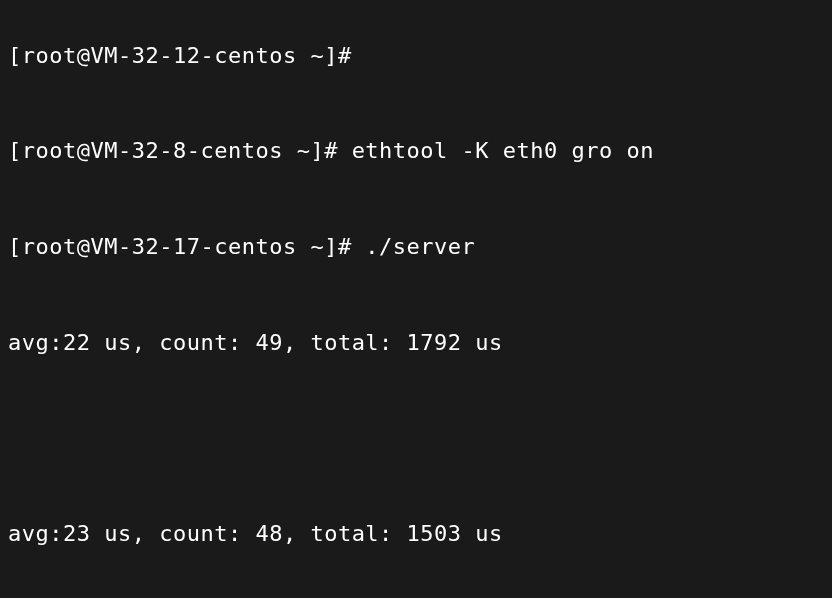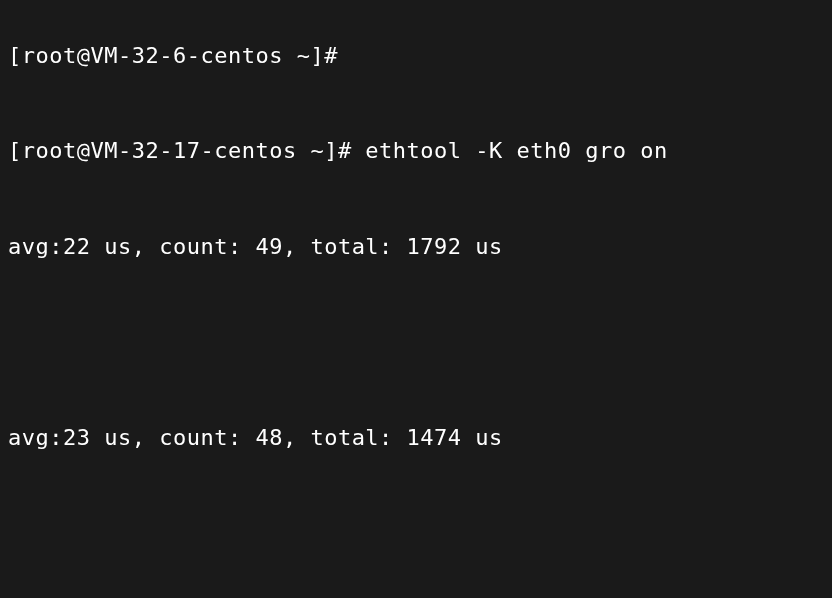--- a/index.html
+++ b/index.html
@@ -32,25 +32,26 @@
     height: 1.45em;
   }
   .clipped-top {
     margin-top: -28px;
   }
 </style>
 </head>
 <body>
 
 <div class="terminal clipped-top">
-  <span class="line">[root@VM-32-6-centos ~]#</span>
-  <span class="line">[root@VM-32-17-centos ~]# ethtool -K eth0 gro on</span>
+  <span class="line">[root@VM-32-12-centos ~]#</span>
+  <span class="line">[root@VM-32-8-centos ~]# ethtool -K eth0 gro on</span>
+  <span class="line">[root@VM-32-17-centos ~]# ./server</span>
   <span class="line">avg:22 us, count: 49, total: 1792 us</span>
   <span class="blank-line"></span>
-  <span class="line">avg:23 us, count: 48, total: 1474 us</span>
+  <span class="line">avg:23 us, count: 48, total: 1503 us</span>
   
   
   
   
   
   
   
   
   
   

